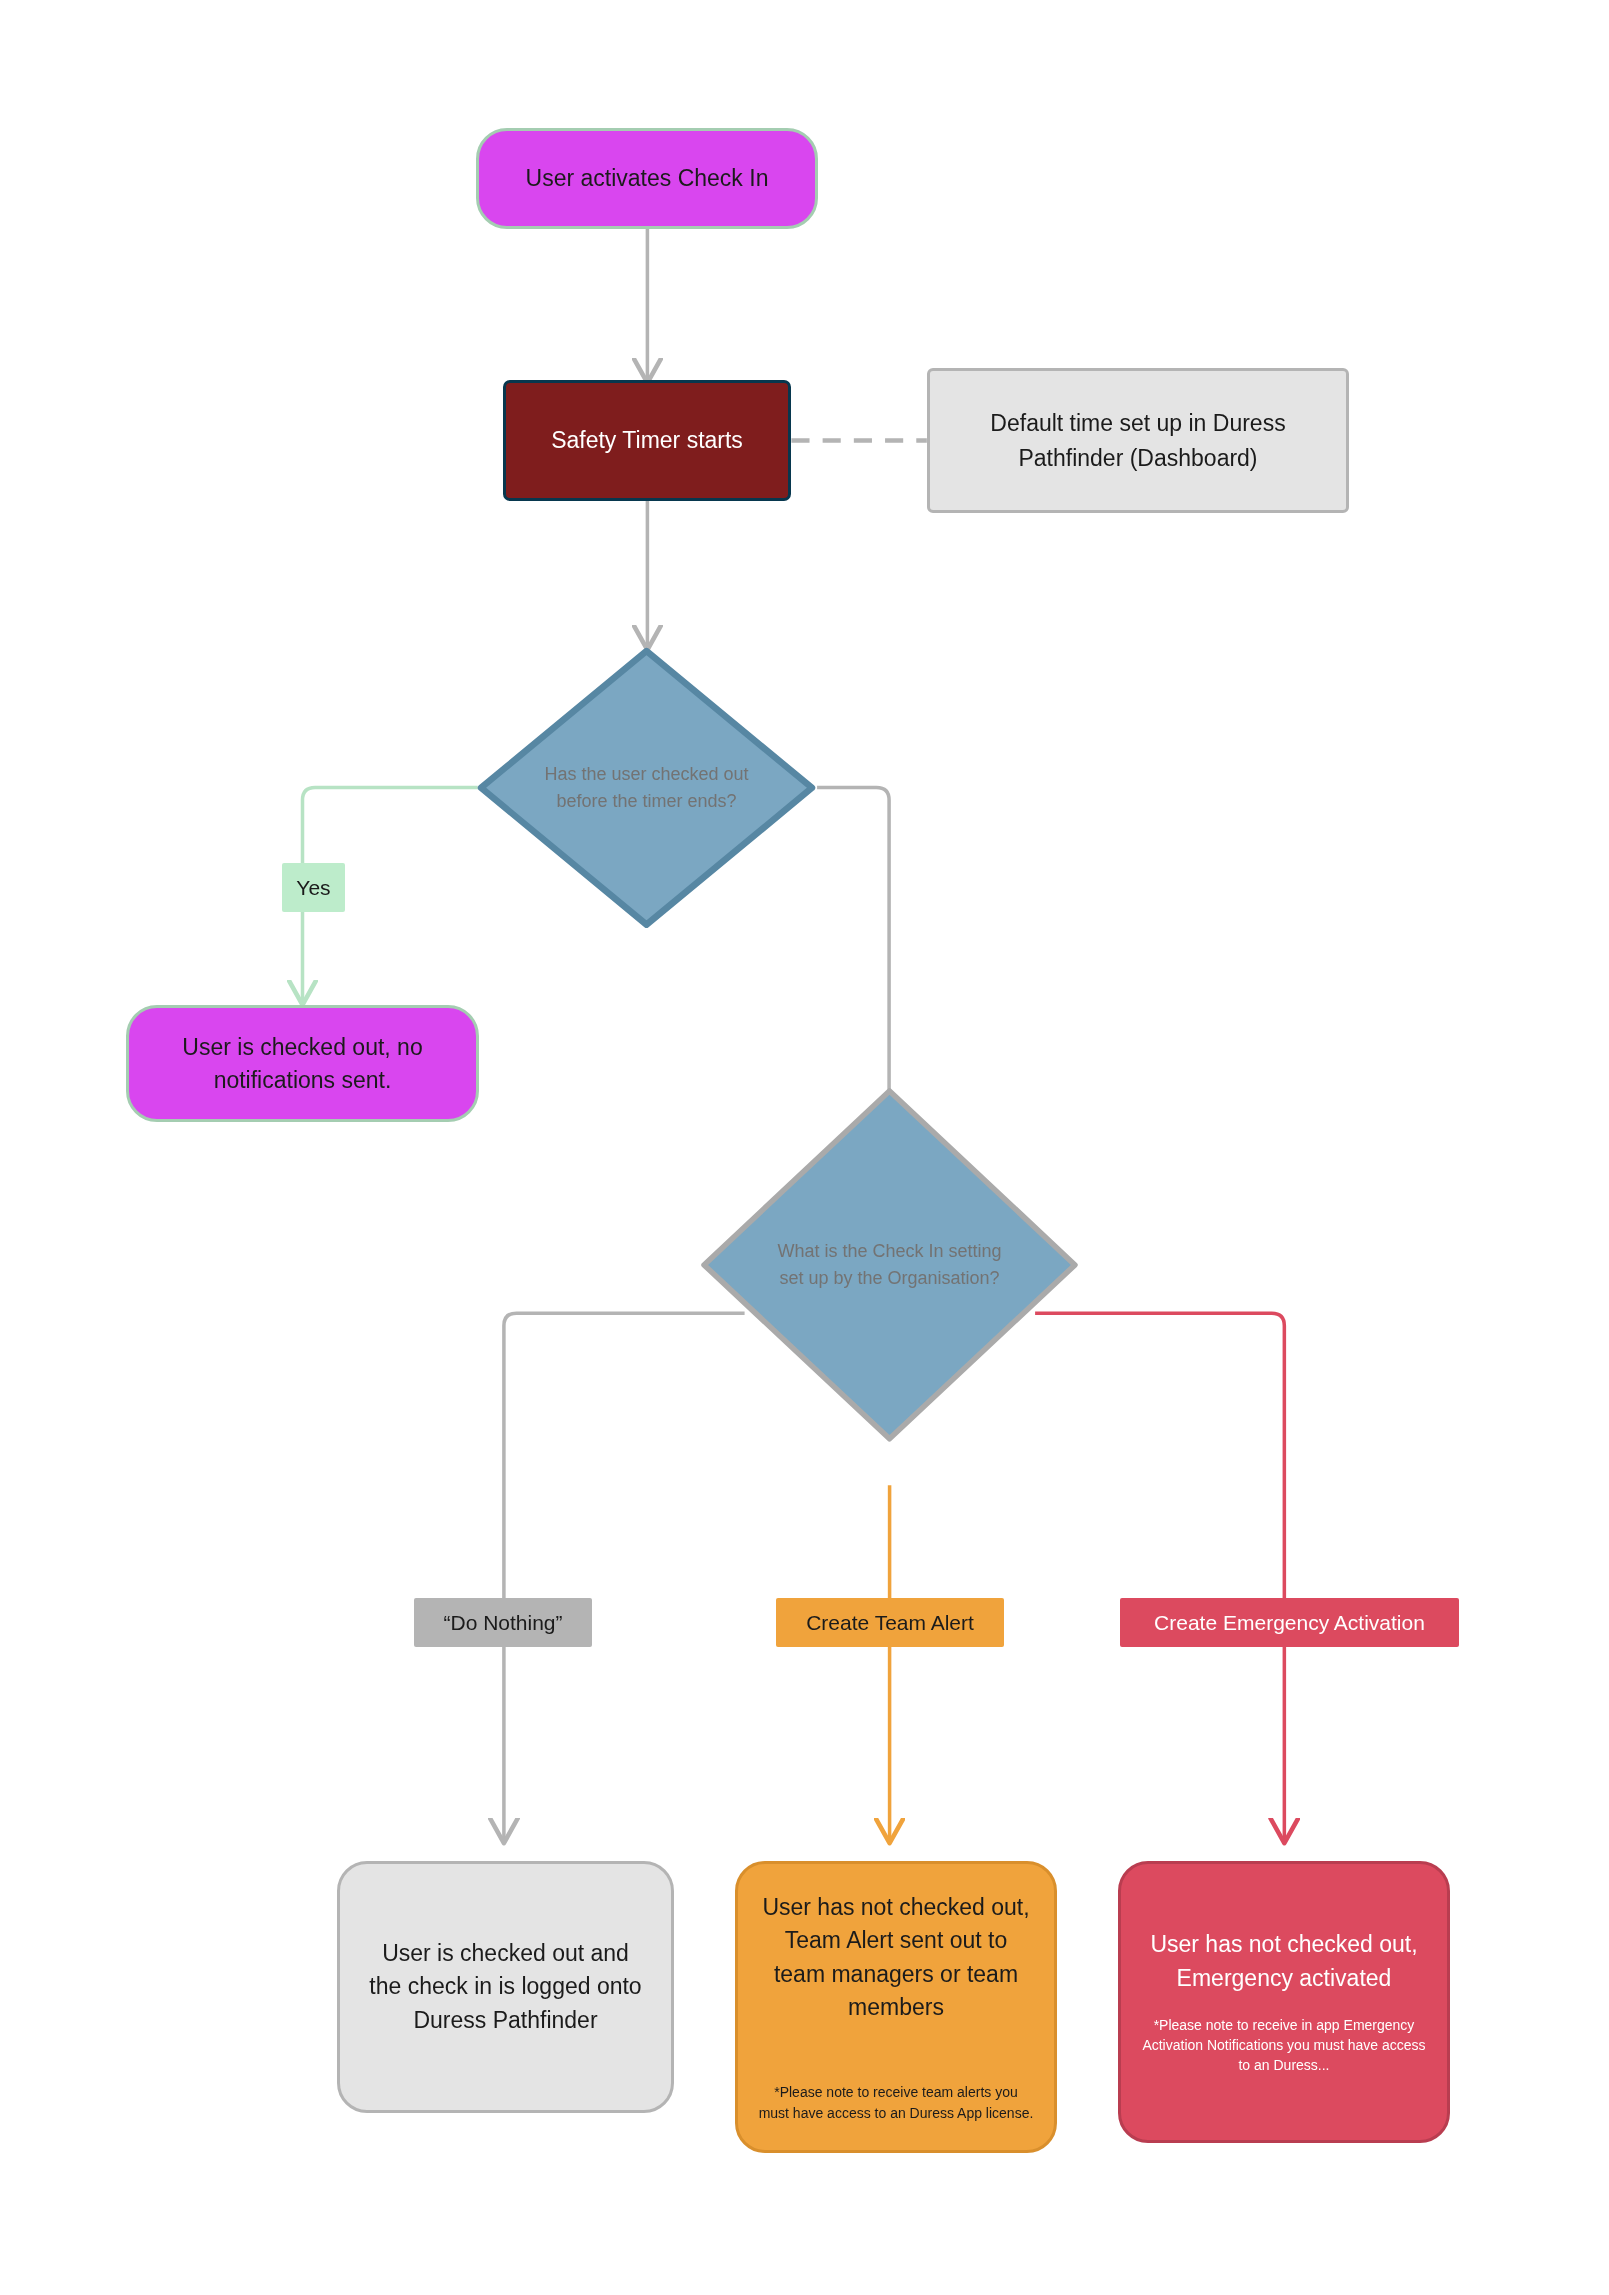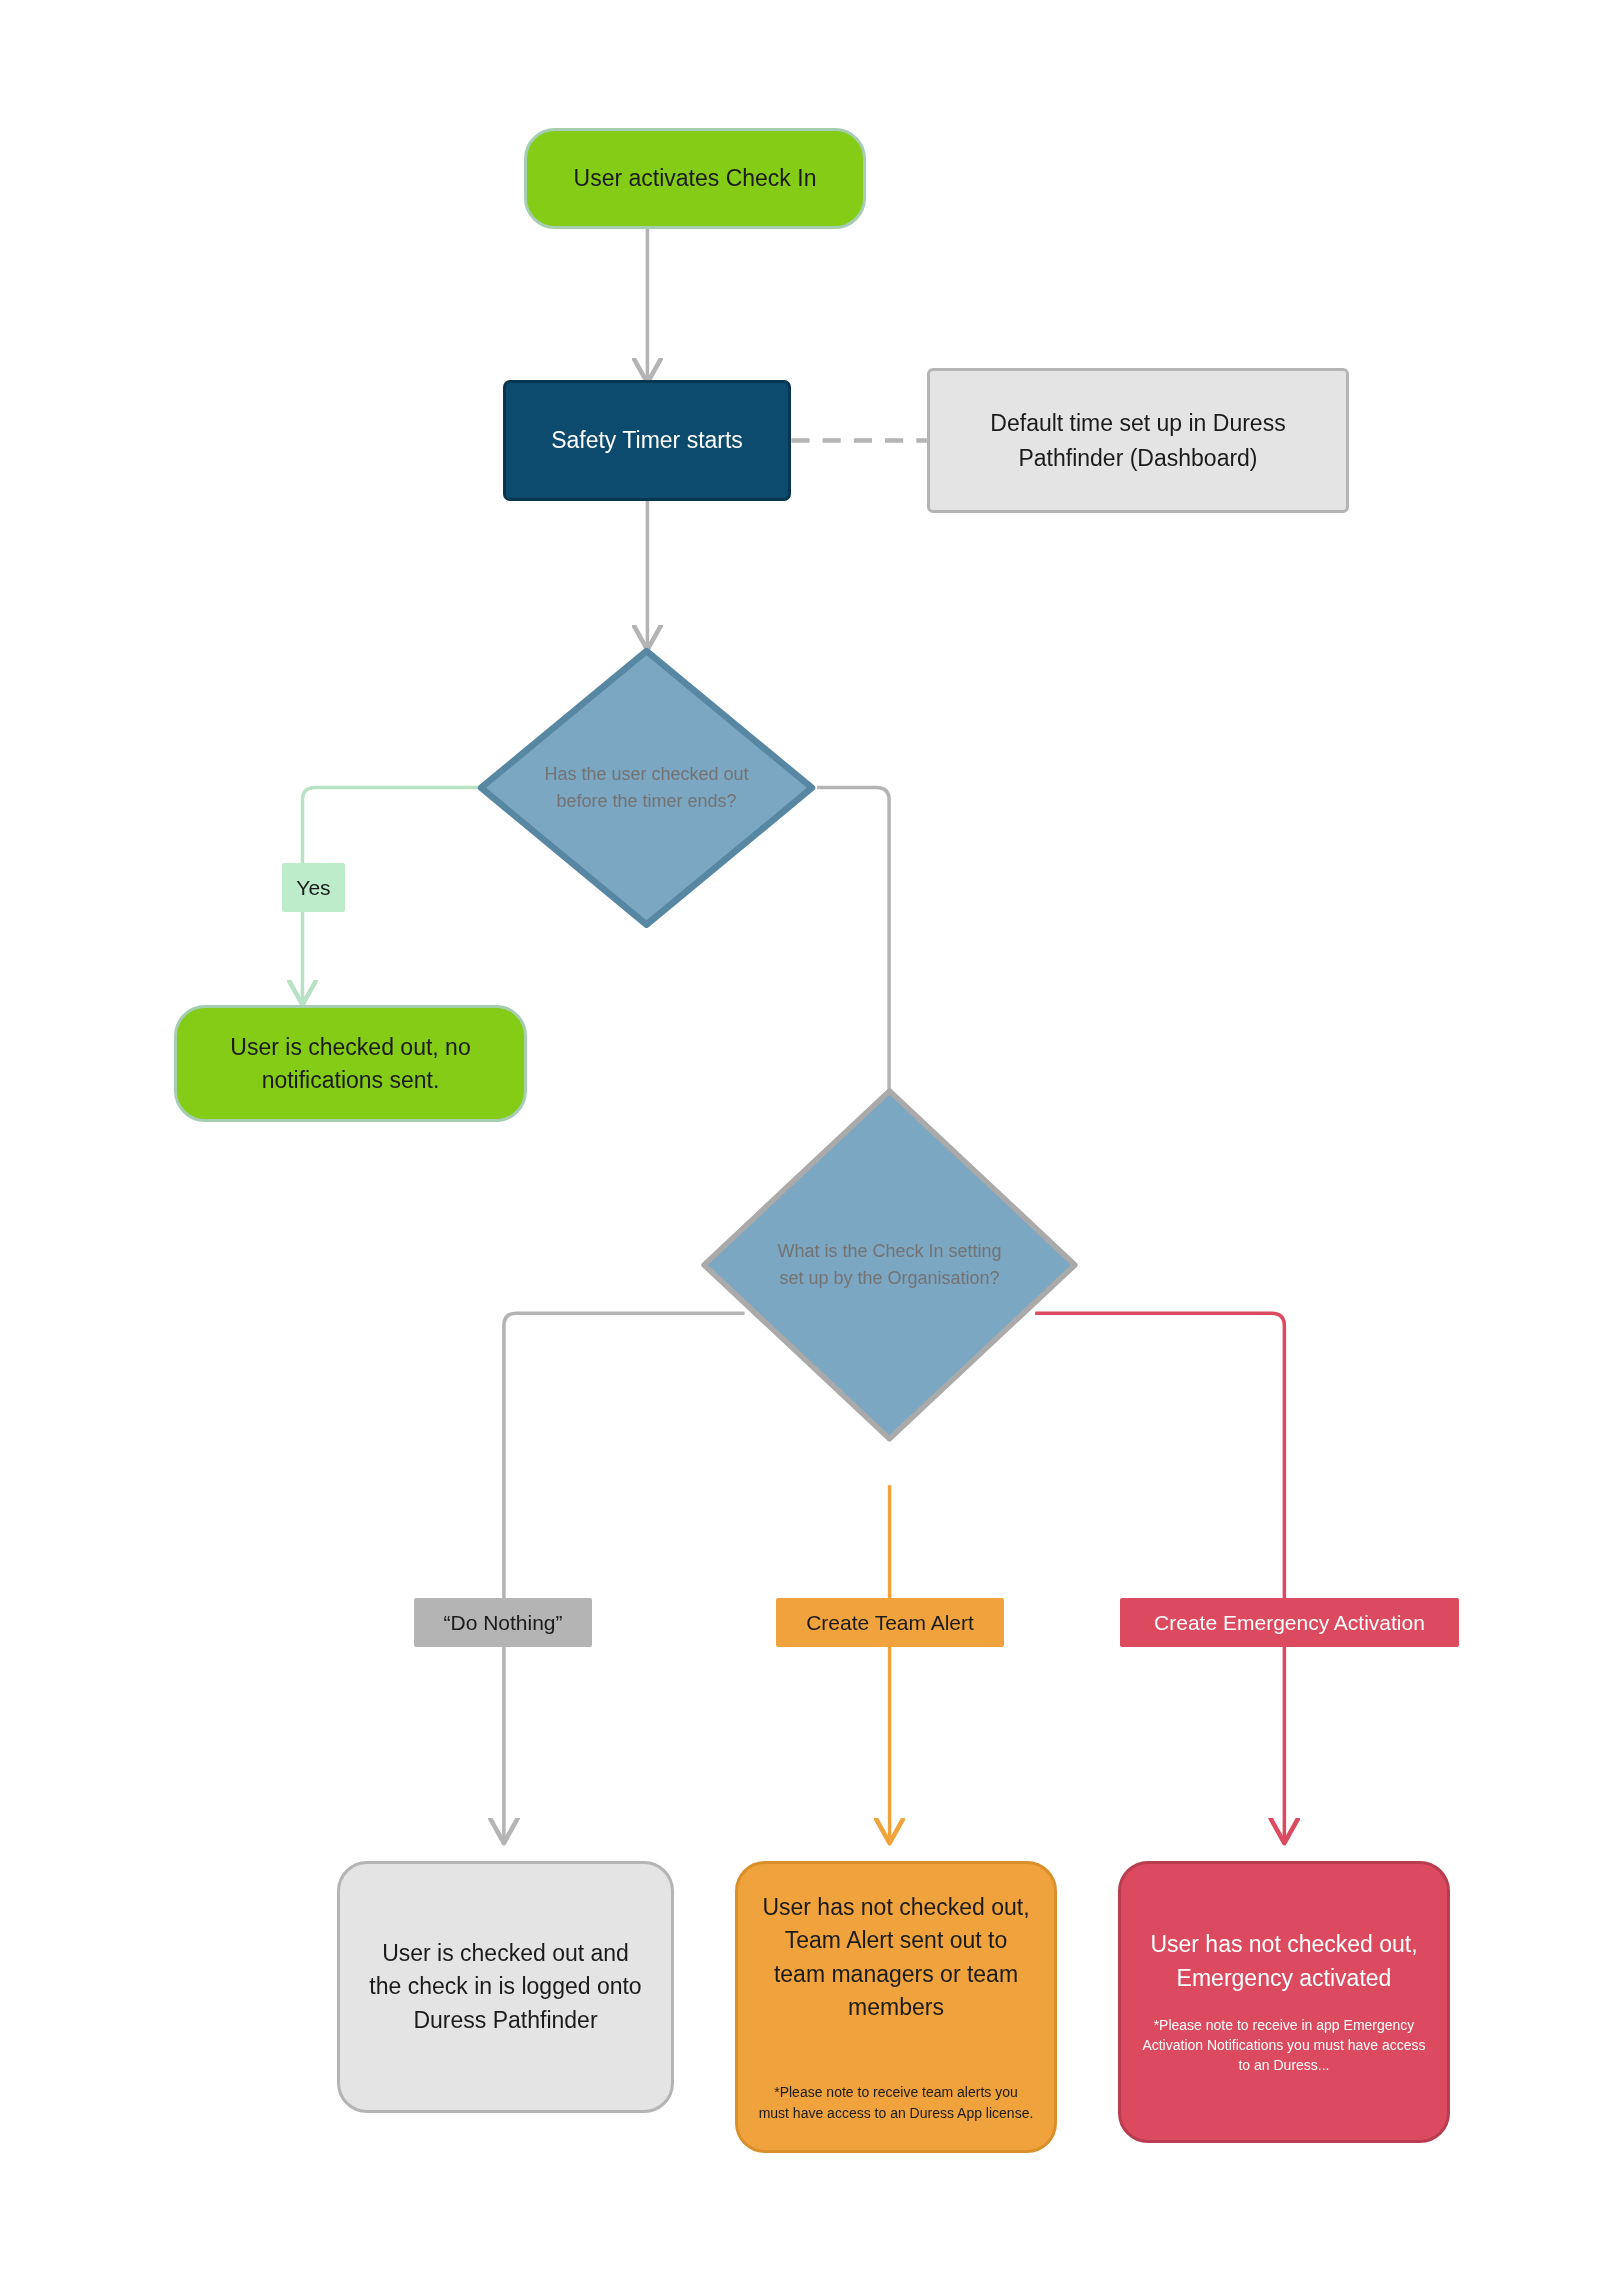--- a/index.html
+++ b/index.html
@@ -9,28 +9,27 @@
     -webkit-font-smoothing:antialiased;
   }
   #canvas{position:absolute;inset:0;width:1610px;height:2295px;}
   svg.edges{position:absolute;left:0;top:0;width:1610px;height:2295px;pointer-events:none;}
 
   .node{position:absolute;box-sizing:border-box;display:flex;align-items:center;justify-content:center;text-align:center;}
   .node .txt{display:block;width:100%;}
 
   
   .term-green{
-    background:#84cc16;border:3.5px solid #a4cdb1;border-radius:31px;
+    background:#d946ef;border:3.5px solid #a4cdb1;border-radius:31px;
     color:#1b1b1b;font-size:23px;line-height:1.42;
     box-shadow:0 0 0 0 rgba(0,0,0,0);
-    margin-left:48px;
   }
   
   .proc-navy{
-    background:#0c4a6e;border:3.5px solid #07374e;border-radius:7px;
+    background:#7f1d1d;border:3.5px solid #07374e;border-radius:7px;
     color:#ffffff;font-size:23px;line-height:1.42;
   }
   
   .note-grey{
     background:#e4e4e4;border:3.5px solid #b4b4b4;border-radius:6px;
     color:#1b1b1b;font-size:23px;line-height:1.5;
   }
   
   .diamond{
     color:#737373;font-size:18px;line-height:1.5;

